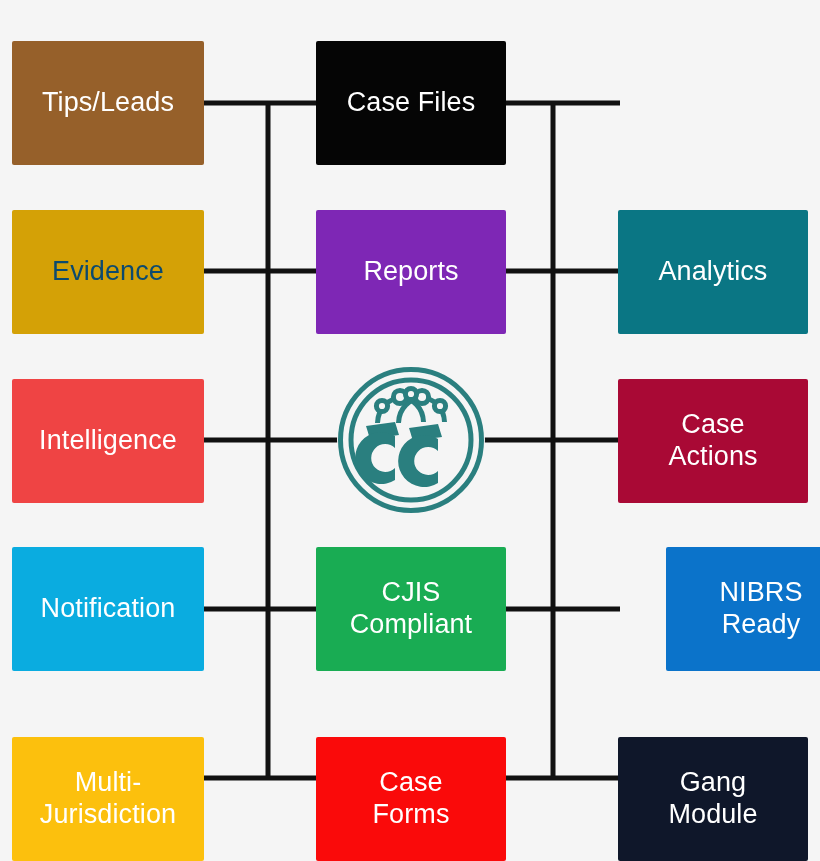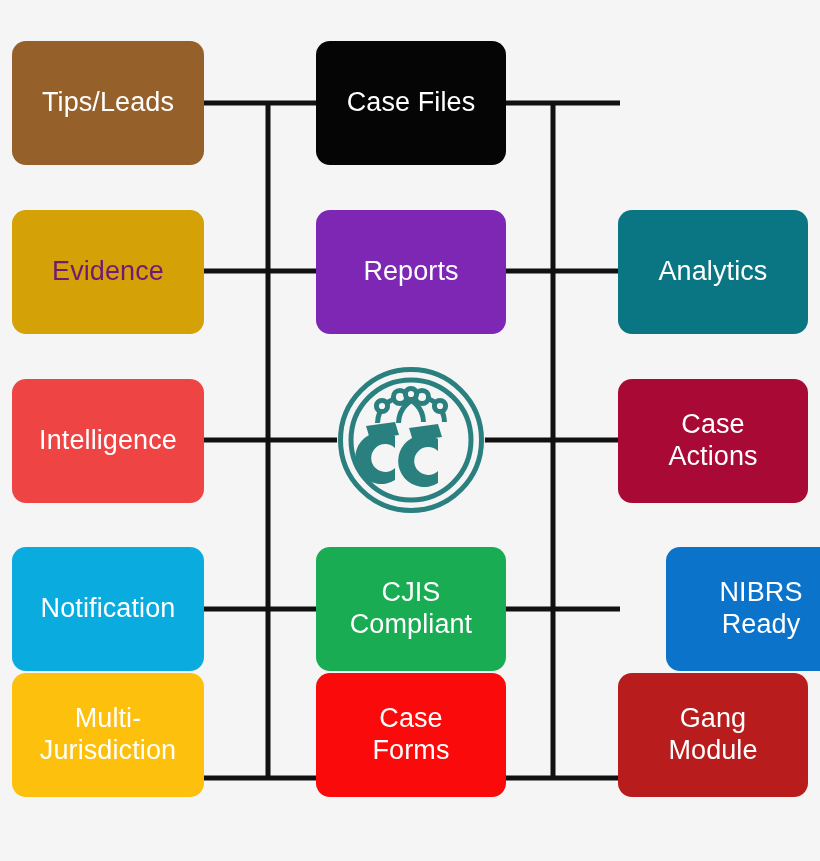--- a/index.html
+++ b/index.html
@@ -24,21 +24,21 @@
     left: 0; top: 0;
     width: 820px;
     height: 861px;
     z-index: 1;
     pointer-events: none;
   }
   
   .node {
     position: absolute;
     z-index: 2;
-    border-radius: 14px;
+    border-radius: 2px;
     display: flex;
     align-items: center;
     justify-content: center;
     text-align: center;
     box-sizing: border-box;
     color: #ffffff;
     font-size: 27px;
     line-height: 1.18;
     letter-spacing: 0.1px;
     padding: 4px 8px;
@@ -50,21 +50,21 @@
   }
   
   .col-left   { left: 12px;  width: 192px; }
   .col-mid    { left: 316px; width: 190px; }
   .col-right  { left: 618px; width: 190px; }
   
   .row-1 { top: 41px;  height: 124px; }
   .row-2 { top: 210px; height: 124px; }
   .row-3 { top: 379px; height: 124px; }
   .row-4 { top: 547px; height: 124px; }
-  .row-5 { top: 673px; height: 124px; }
+  .row-5 { top: 737px; height: 124px; }
 
   
   .logo-wrap {
     position: absolute;
     z-index: 3;
     left: 337px;
     top: 366px;
     width: 148px;
     height: 148px;
     display: flex;
@@ -100,21 +100,21 @@
       <line x1="504" y1="609" x2="620" y2="609"></line>
 
       <line x1="204" y1="778" x2="318" y2="778"></line>
       <line x1="504" y1="778" x2="620" y2="778"></line>
     </g>
   </svg>
 
   <div class="node col-left row-1" style="background: rgb(150, 96, 42); color: rgb(255, 255, 255);">
     <span class="node-label">Tips/Leads</span>
   </div>
-  <div class="node col-left row-2" style="background: rgb(212, 161, 6); color: #701a75;">
+  <div class="node col-left row-2" style="background: rgb(212, 161, 6); color: #0c4a6e;">
     <span class="node-label">Evidence</span>
   </div>
   <div class="node col-left row-3" style="background: #ef4444; color: rgb(255, 255, 255);">
     <span class="node-label">Intelligence</span>
   </div>
   <div class="node col-left row-4" style="background: rgb(10, 172, 224); color: rgb(255, 255, 255);">
     <span class="node-label">Notification</span>
   </div>
   <div class="node col-left row-5" style="background: rgb(252, 192, 13); color: rgb(255, 255, 255);">
     <span class="node-label">Multi-
@@ -170,18 +170,18 @@
     <span class="node-label">Analytics</span>
   </div>
   <div class="node col-right row-3" style="background: rgb(169, 9, 53); color: rgb(255, 255, 255);">
     <span class="node-label">Case
 Actions</span>
   </div>
   <div class="node col-right row-4" style="background: rgb(11, 115, 202); color: rgb(255, 255, 255); margin-left: 48px;">
     <span class="node-label">NIBRS
 Ready</span>
   </div>
-  <div class="node col-right row-5" style="background: #b91c1c; color: rgb(255, 255, 255);">
+  <div class="node col-right row-5" style="background: #0f172a; color: rgb(255, 255, 255);">
     <span class="node-label">Gang
 Module</span>
   </div>
 
 </div>
 
 </body></html>

